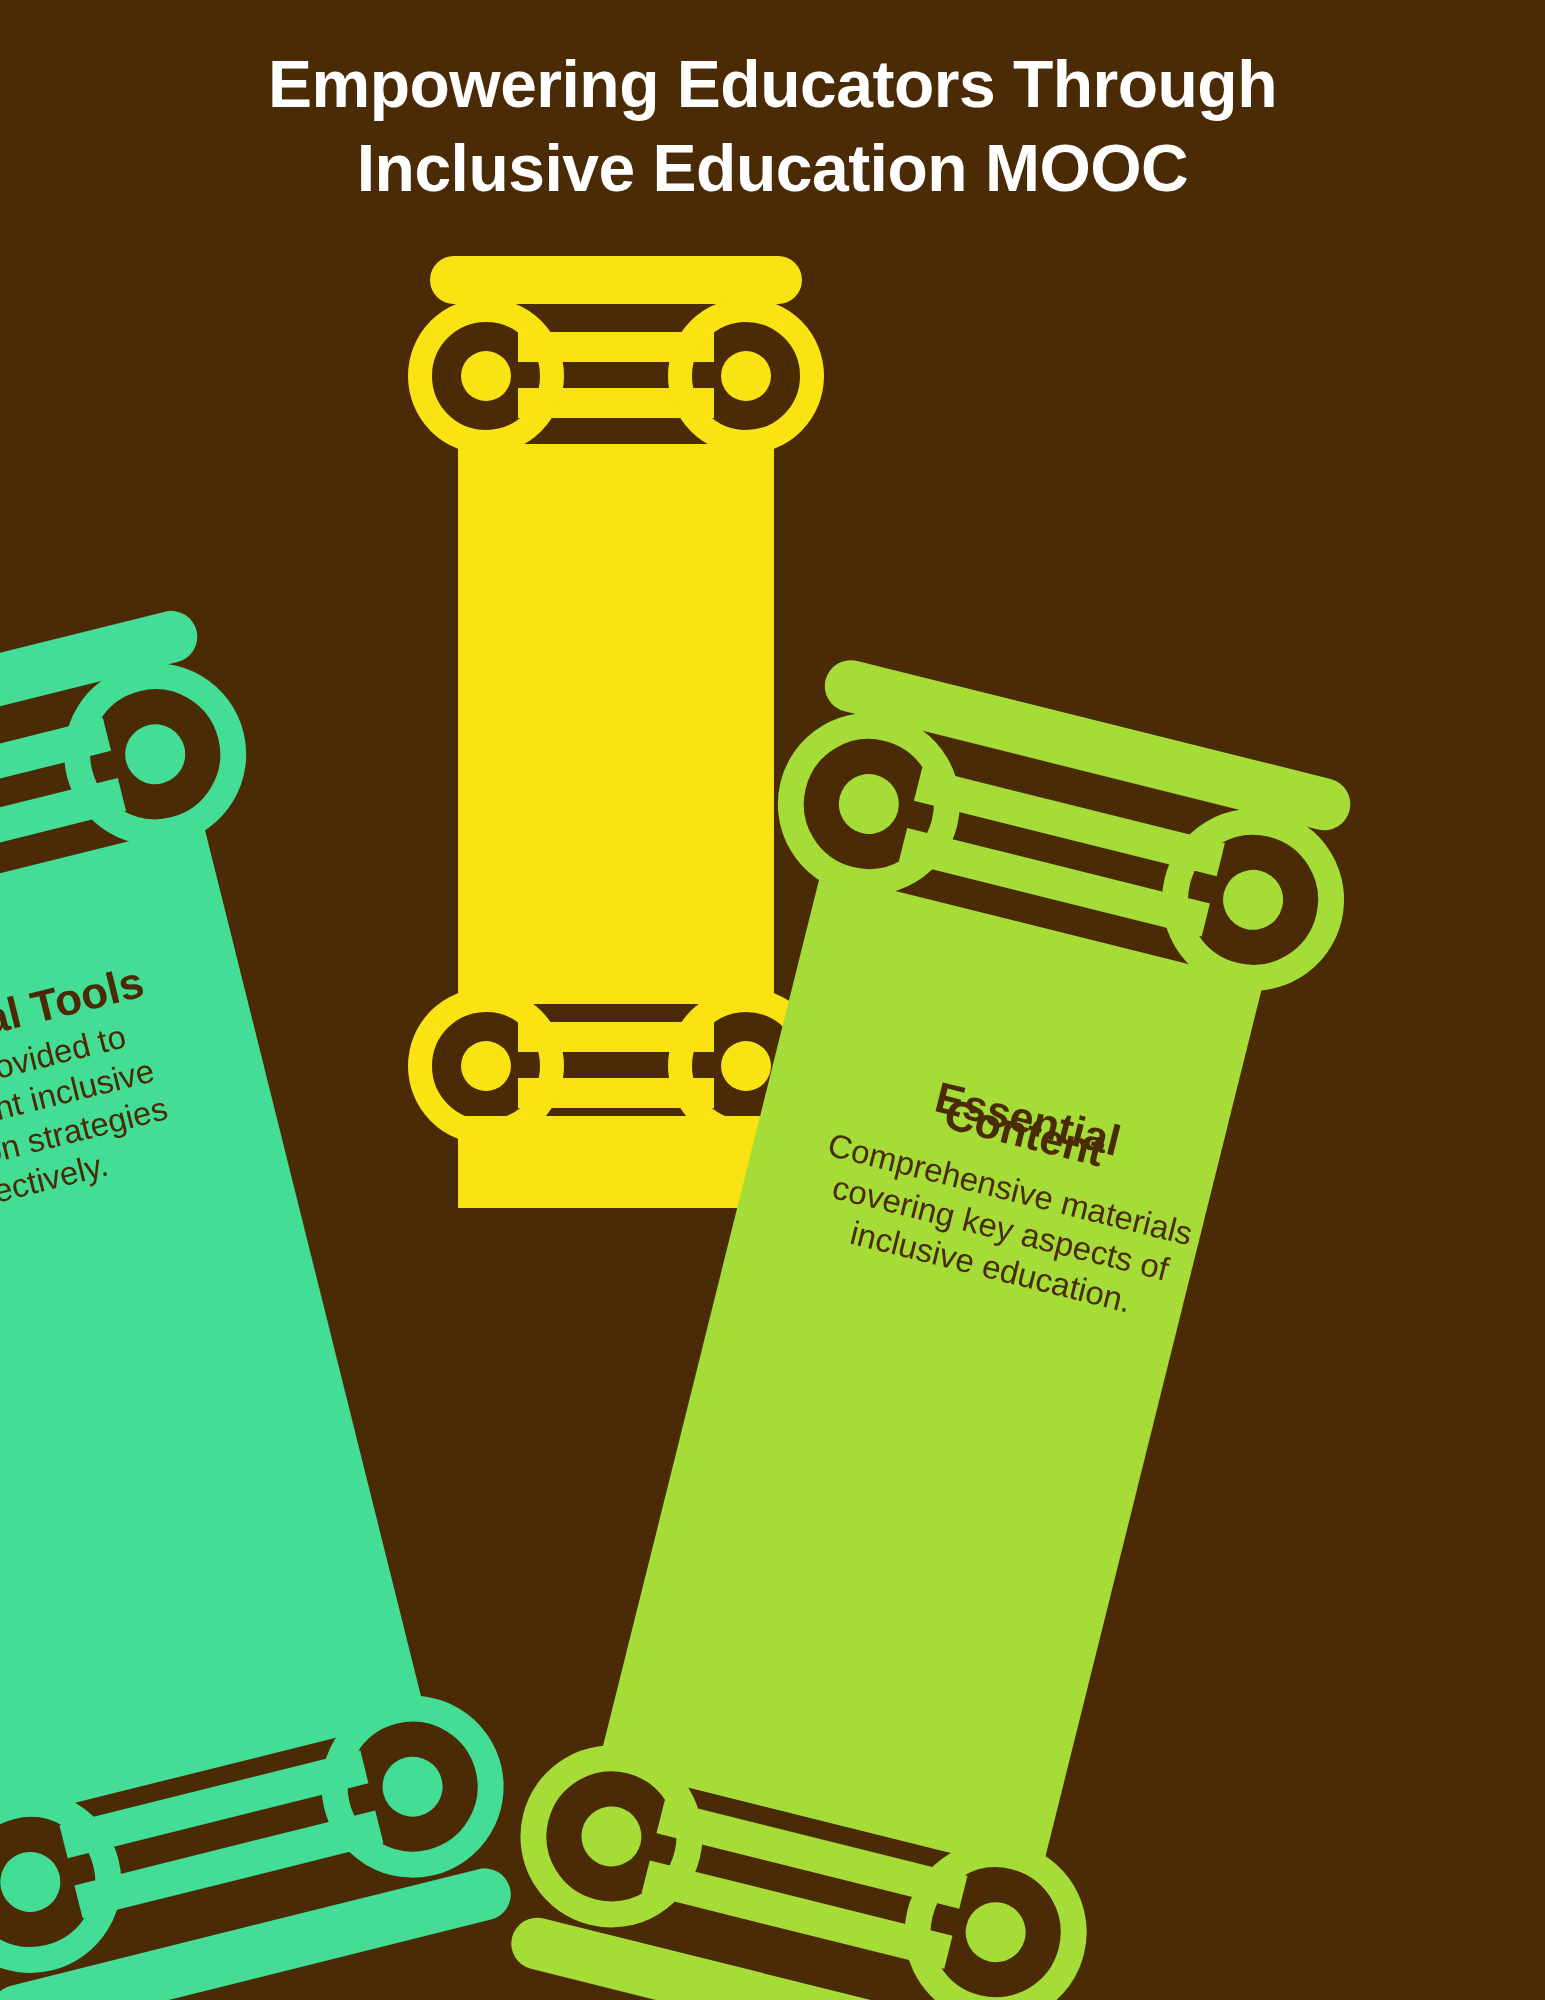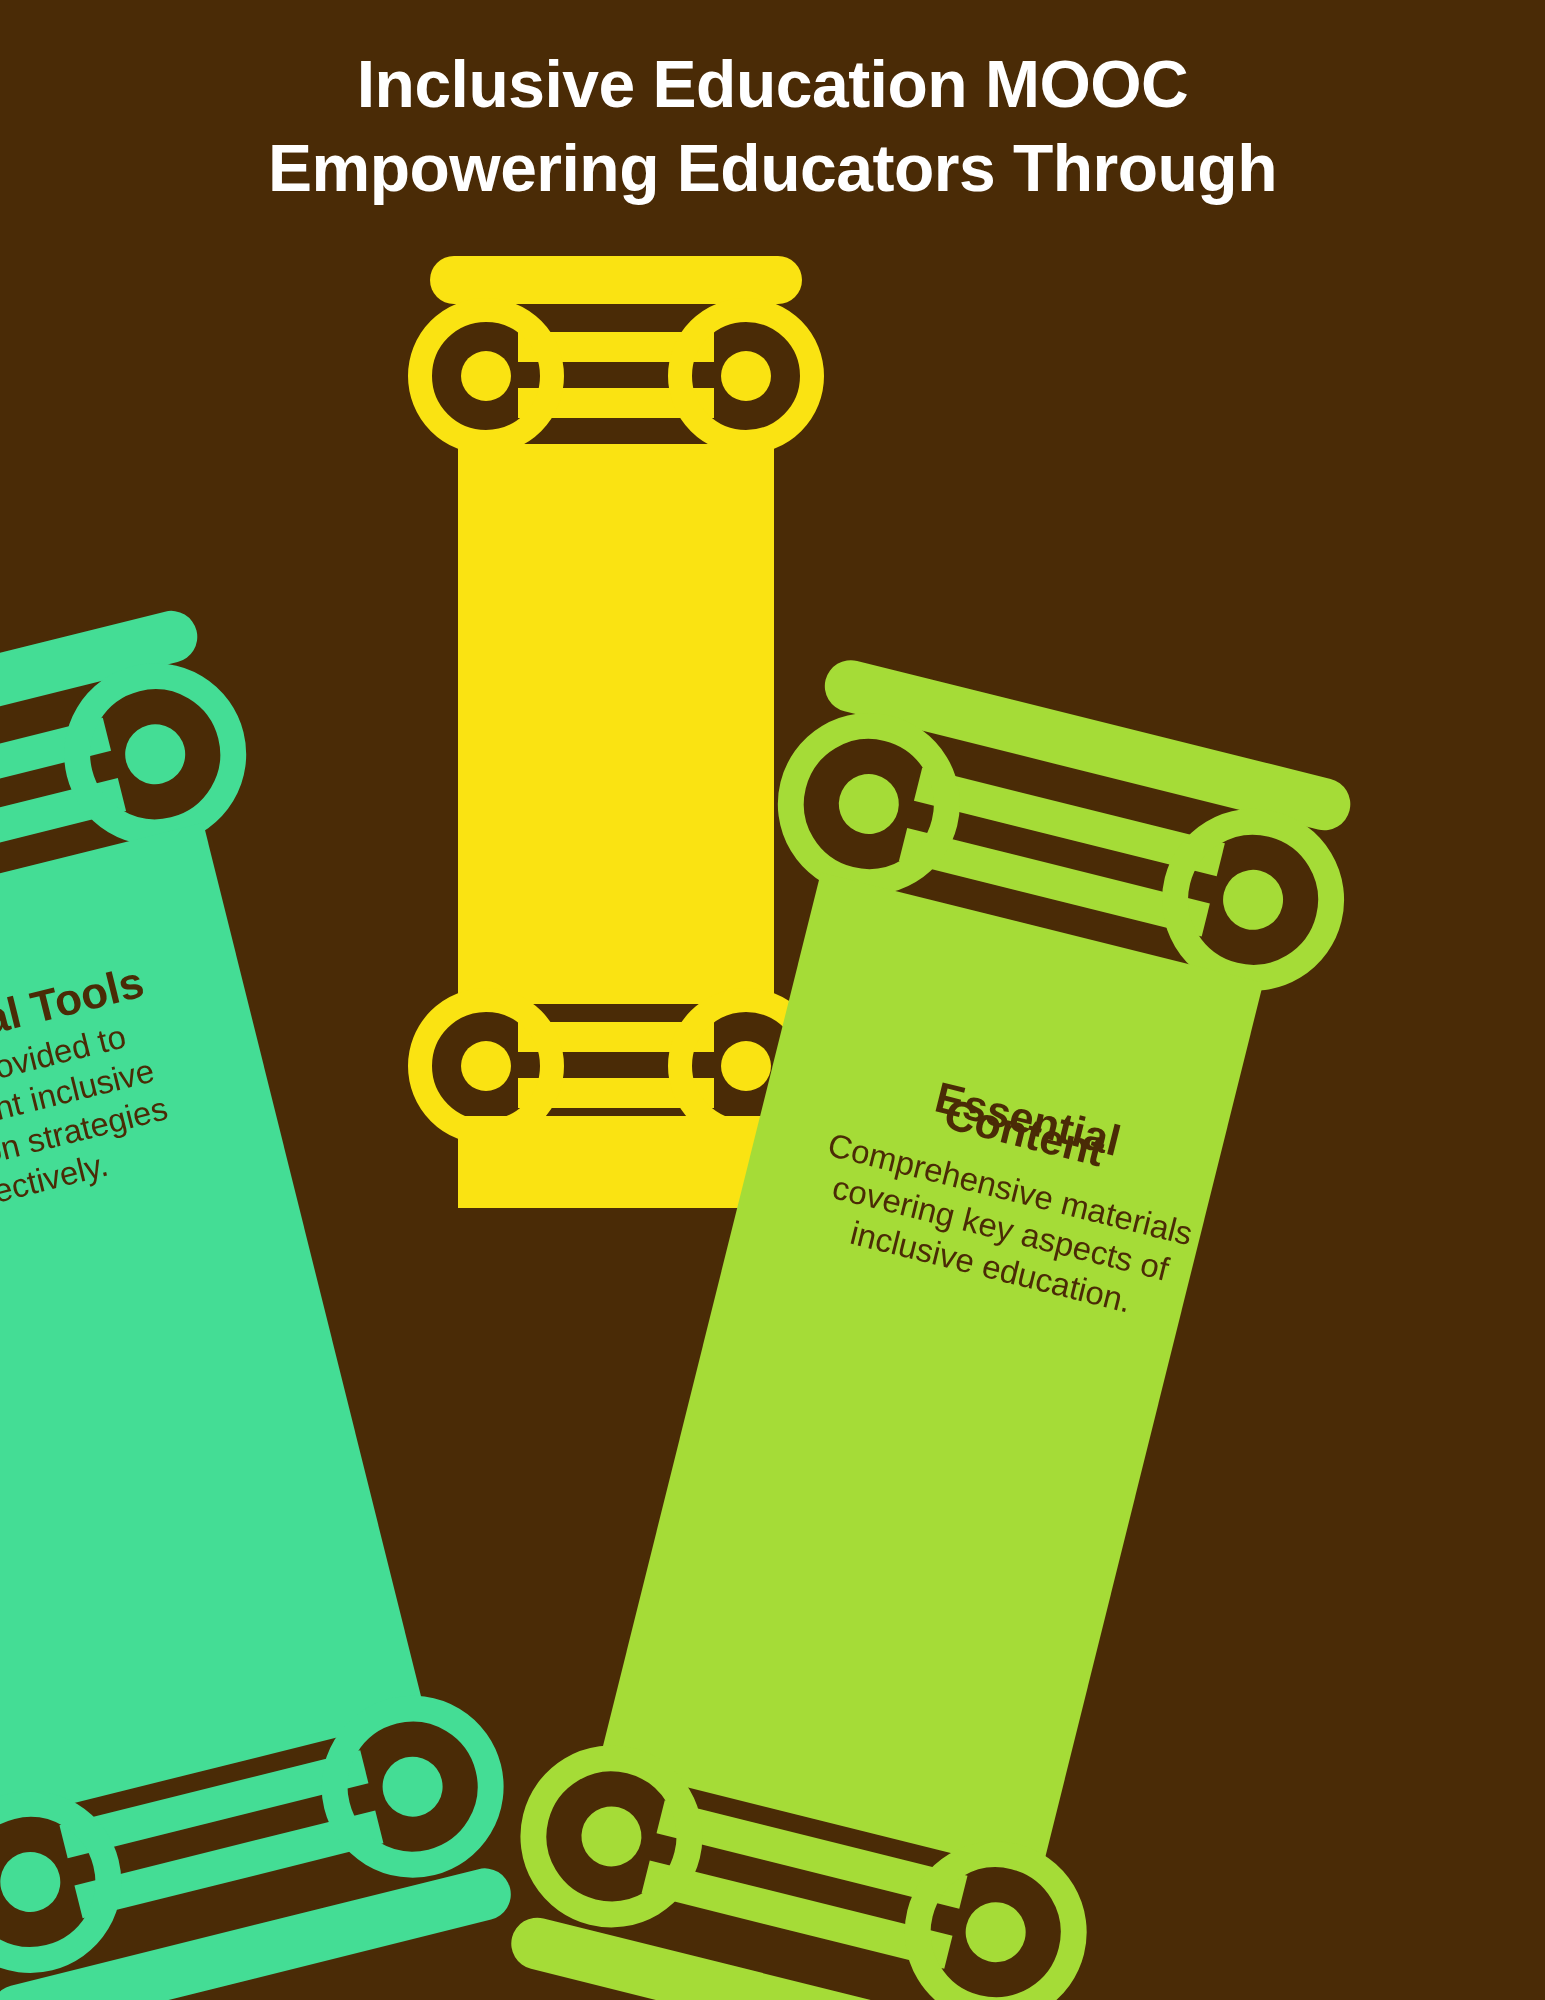--- a/index.html
+++ b/index.html
@@ -117,22 +117,22 @@
   }
   #pillar-essential .p-head { font-size: 43px; margin-bottom: 8px; }
   #pillar-essential .p-body { font-size: 33px; line-height: 40px; }
 </style>
 </head>
 <body>
 
 <div id="stage">
 
   <div class="title-block">
+    <div class="title-line">Empowering Educators Through</div>
     <div class="title-line">Inclusive Education MOOC</div>
-    <div class="title-line">Empowering Educators Through</div>
   </div>
 
   <div class="pillar" id="pillar-practical">
     <svg width="610" height="1400" viewBox="0 0 610 1400">
       <g fill="#44dd95">
 
         <rect x="38" y="0" width="534" height="52" rx="26"></rect>
 
         <rect x="150" y="88" width="310" height="34"></rect>
         <rect x="150" y="150" width="310" height="34"></rect>

